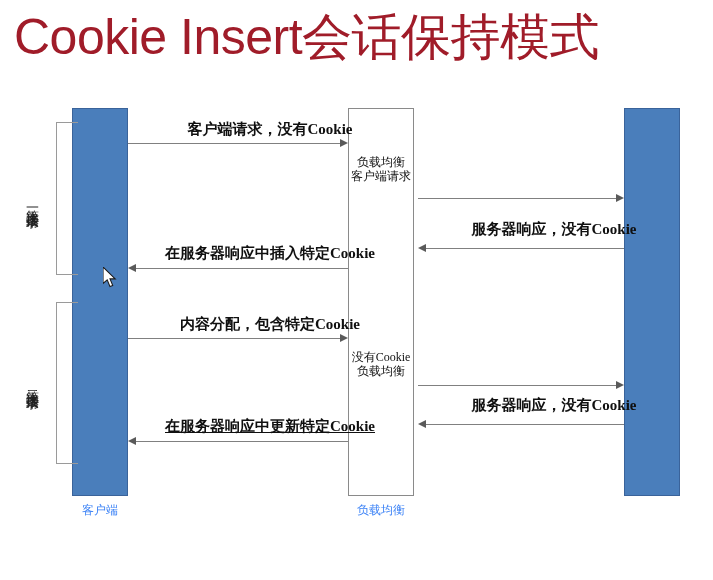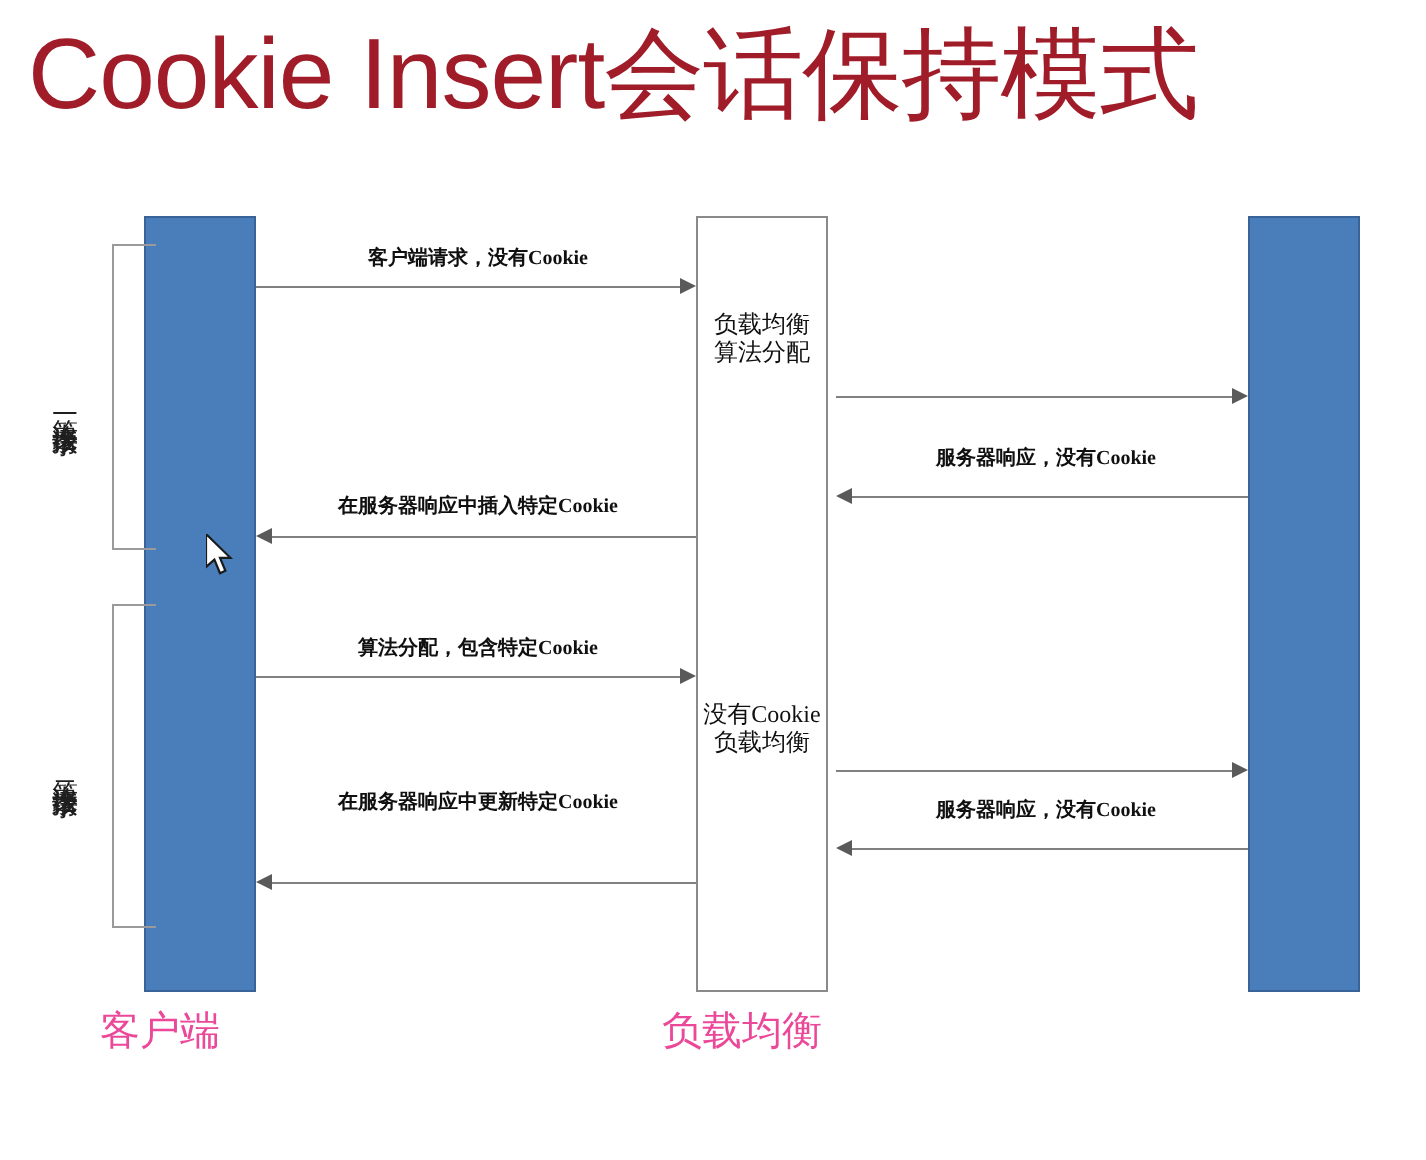--- a/index.html
+++ b/index.html
@@ -57,22 +57,23 @@
     height: 388px;
     background: #ffffff;
     border: 1px solid #8A8A8A;
     box-sizing: border-box;
   }
 
   
   .lane-caption {
     position: absolute;
     font-family: "Liberation Serif", "DejaVu Serif", serif;
-    font-size: 20px;
-    color: #ec4899;
+    font-size: 12px;
+    color: #3b82f6;
+    text-align: center;
     white-space: nowrap;
   }
   #cap-client { left: 50px;  top: 502px; width: 100px; }
   #cap-lb     { left: 331px; top: 502px; width: 100px; }
   #cap-server { left: 602px; top: 502px; width: 100px; }
 
   
   .bracket {
     position: absolute;
     left: 56px;
@@ -114,25 +115,26 @@
     border-top: 4.5px solid transparent;
     border-bottom: 4.5px solid transparent;
   }
   .arrow-head.right { border-left: 8px solid #5a5a5a; }
   .arrow-head.left  { border-right: 8px solid #5a5a5a; }
 
   .arrow-label {
     position: absolute;
     font-family: "Liberation Serif", "DejaVu Serif", serif;
     font-weight: bold;
-    font-size: 10px;
+    font-size: 15px;
     line-height: 15px;
     color: #101010;
     text-align: center;
     white-space: nowrap;
+    margin-left: 31px;
   }
 
   
   .lb-text {
     position: absolute;
     width: 66px;
     left: 348px;
     font-family: "Liberation Serif", "DejaVu Serif", serif;
     font-size: 12px;
     line-height: 14px;
@@ -174,21 +176,21 @@
   <div class="title">Cookie Insert会话保持模式</div>
 
   <div class="lane-box" id="client-box"></div>
 
   <div class="lb-box" id="lb-box"></div>
 
   <div class="lane-box" id="server-box"></div>
 
   <div class="lb-text" id="lb-text-1">
     <div>负载均衡</div>
-    <div>算法分配</div>
+    <div>客户端请求</div>
   </div>
   <div class="lb-text" id="lb-text-2">
     <div>没有Cookie</div>
     <div>负载均衡</div>
   </div>
 
   <div class="bracket" id="bracket-1"></div>
   <div class="bracket-label" id="bracket-label-1">第一次连接请求</div>
 
   <div class="bracket" id="bracket-2"></div>
@@ -202,32 +204,32 @@
   <div class="arrow-head right" style="left:616px; top:193.5px;"></div>
 
   <div class="arrow-label" style="left:418px; top:222px; width:210px;">服务器响应，没有Cookie</div>
   <div class="arrow-line" style="left:426px; top:248px; width:198px;"></div>
   <div class="arrow-head left" style="left:418px; top:243.5px;"></div>
 
   <div class="arrow-label" style="left:128px; top:246px; width:222px;">在服务器响应中插入特定Cookie</div>
   <div class="arrow-line" style="left:136px; top:268px; width:212px;"></div>
   <div class="arrow-head left" style="left:128px; top:263.5px;"></div>
 
-  <div class="arrow-label" style="left:128px; top:317px; width:222px;">算法分配，包含特定Cookie</div>
+  <div class="arrow-label" style="left:128px; top:317px; width:222px;">内容分配，包含特定Cookie</div>
   <div class="arrow-line" style="left:128px; top:338px; width:212px;"></div>
   <div class="arrow-head right" style="left:340px; top:333.5px;"></div>
 
   <div class="arrow-line" style="left:418px; top:385px; width:198px;"></div>
   <div class="arrow-head right" style="left:616px; top:380.5px;"></div>
 
   <div class="arrow-label" style="left:418px; top:398px; width:210px;">服务器响应，没有Cookie</div>
   <div class="arrow-line" style="left:426px; top:424px; width:198px;"></div>
   <div class="arrow-head left" style="left:418px; top:419.5px;"></div>
 
-  <div class="arrow-label" style="left:128px; top:394px; width:222px;">在服务器响应中更新特定Cookie</div>
+  <div class="arrow-label" style="left:128px; top:419px; width:222px;text-decoration:underline;">在服务器响应中更新特定Cookie</div>
   <div class="arrow-line" style="left:136px; top:441px; width:212px;"></div>
   <div class="arrow-head left" style="left:128px; top:436.5px;"></div>
 
   <div class="lane-caption" id="cap-client">客户端</div>
   <div class="lane-caption" id="cap-lb">负载均衡</div>
 
 
   <svg id="cursor" viewBox="0 0 16 22">
     <polygon points="0,0 0,16.5 4.2,12.8 7.0,19.6 9.7,18.4 7.0,11.9 12.2,11.9" fill="#ffffff" stroke="#1a1a1a" stroke-width="1.1" stroke-linejoin="miter"></polygon>
   </svg>

